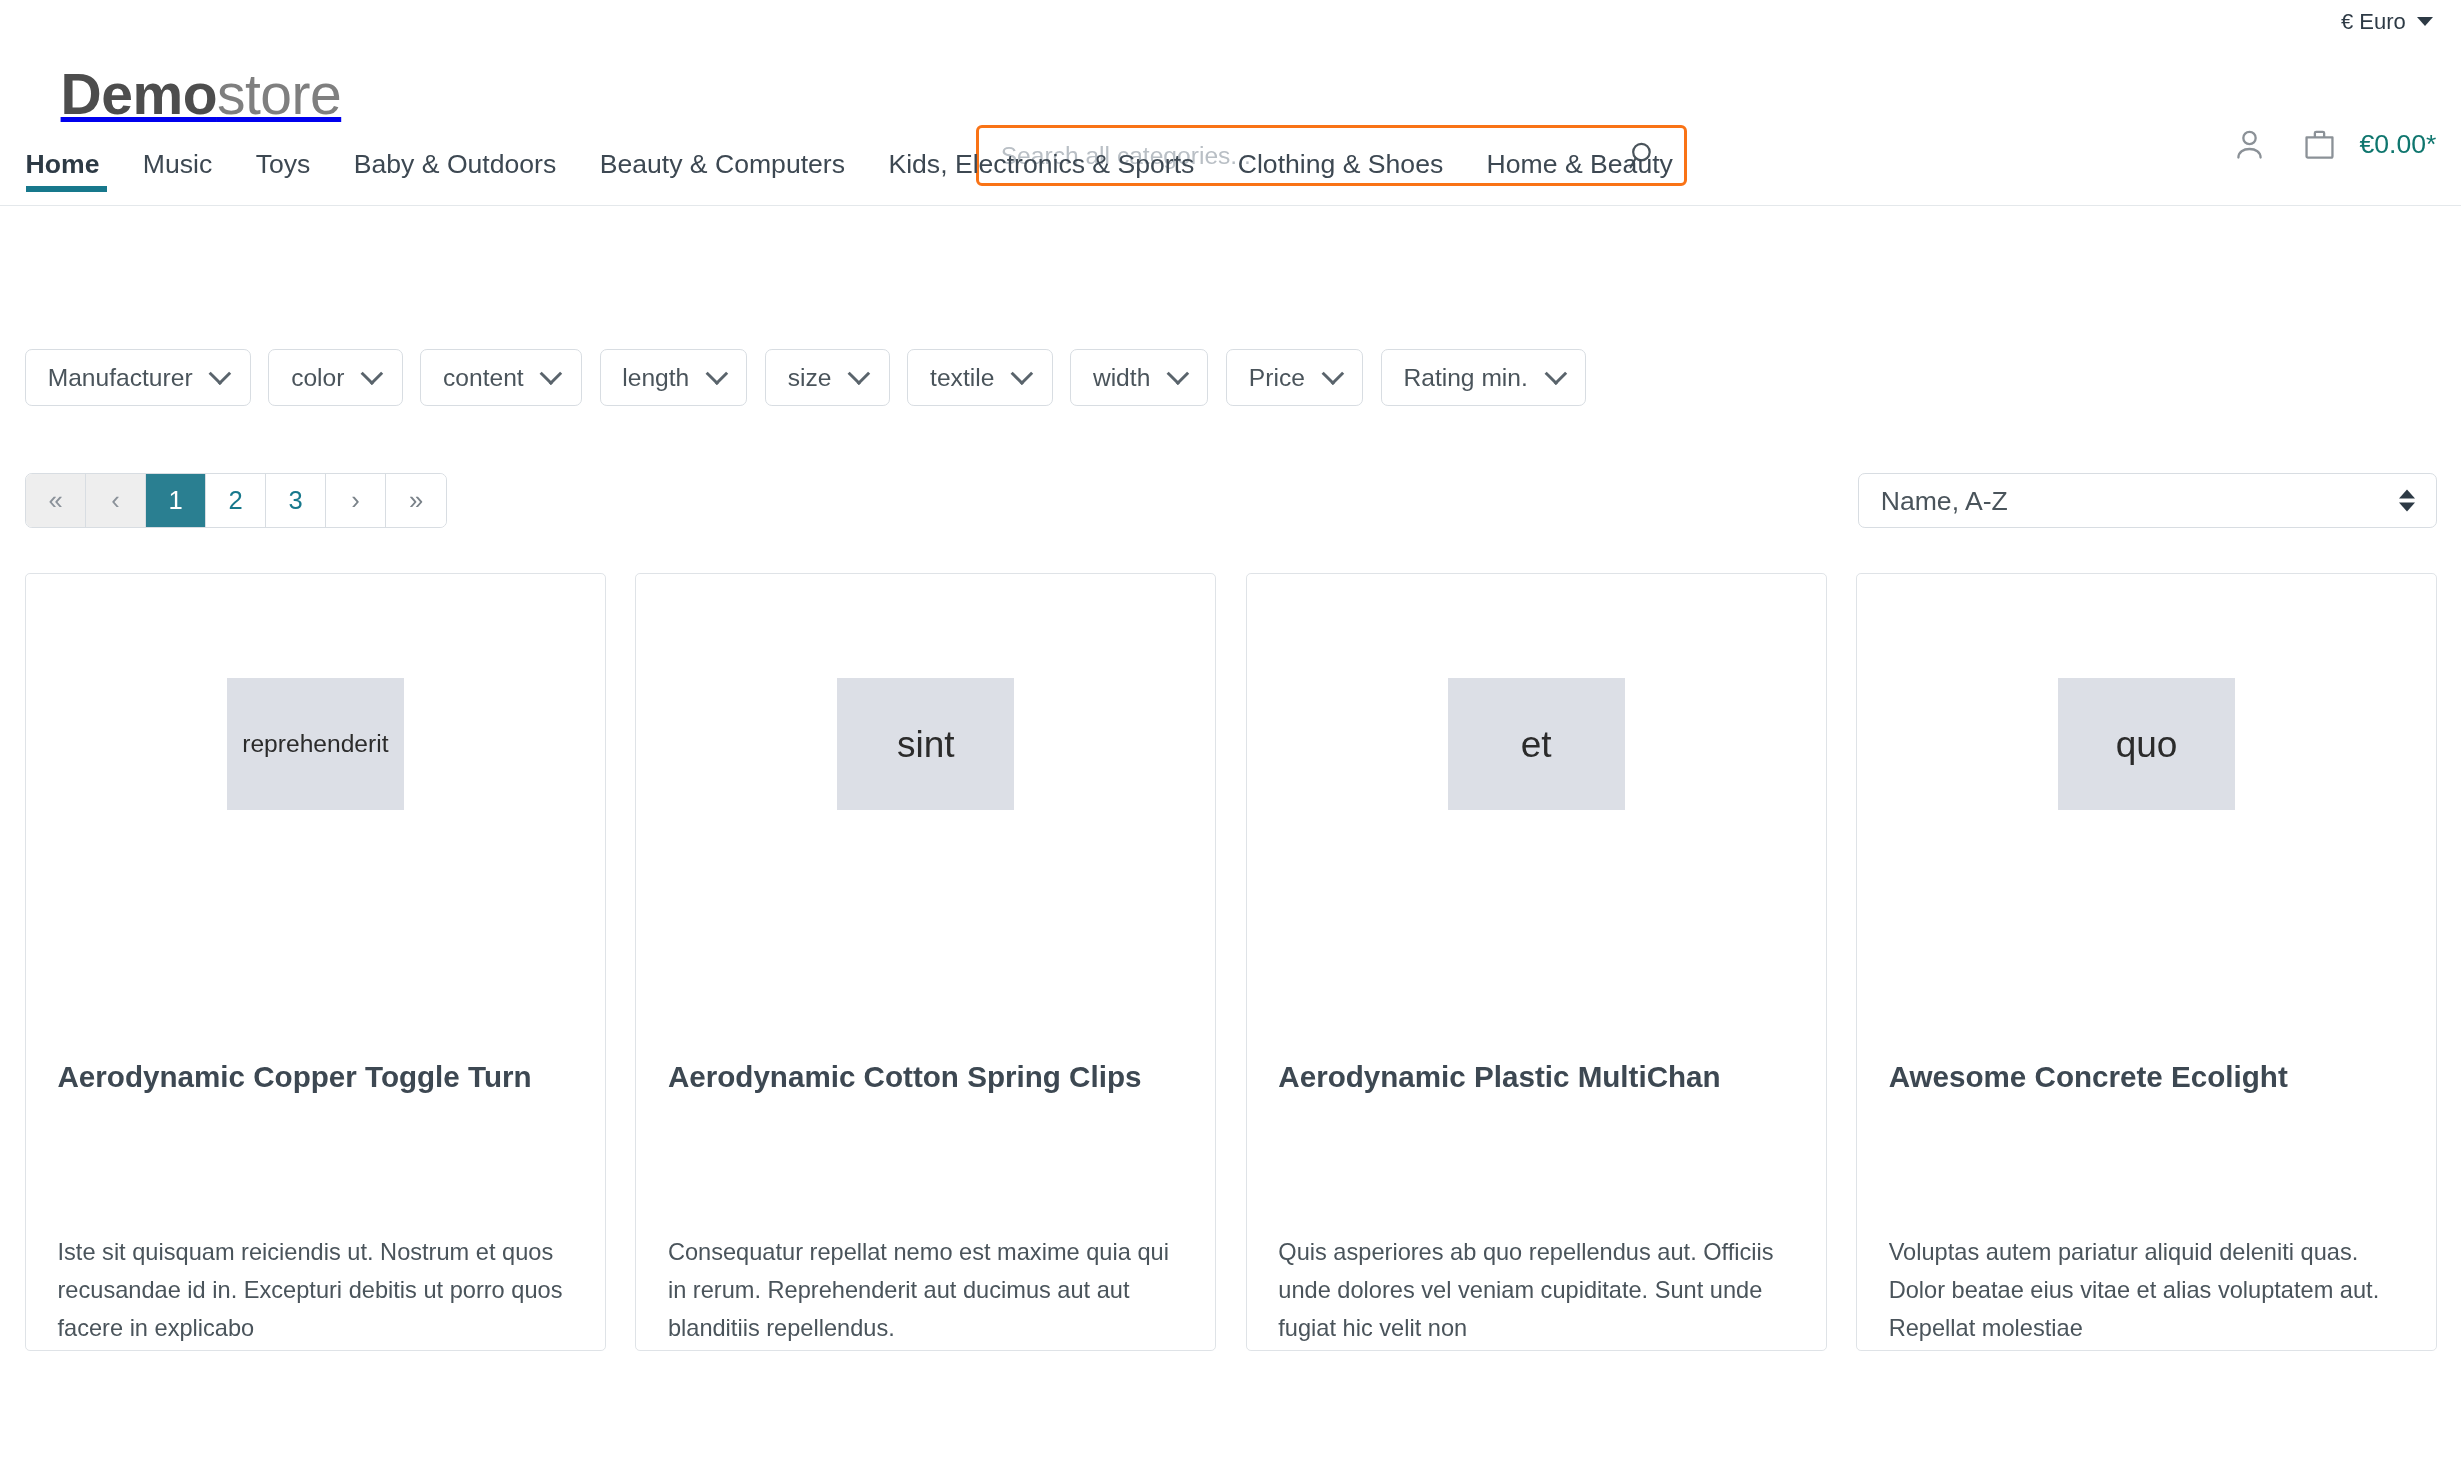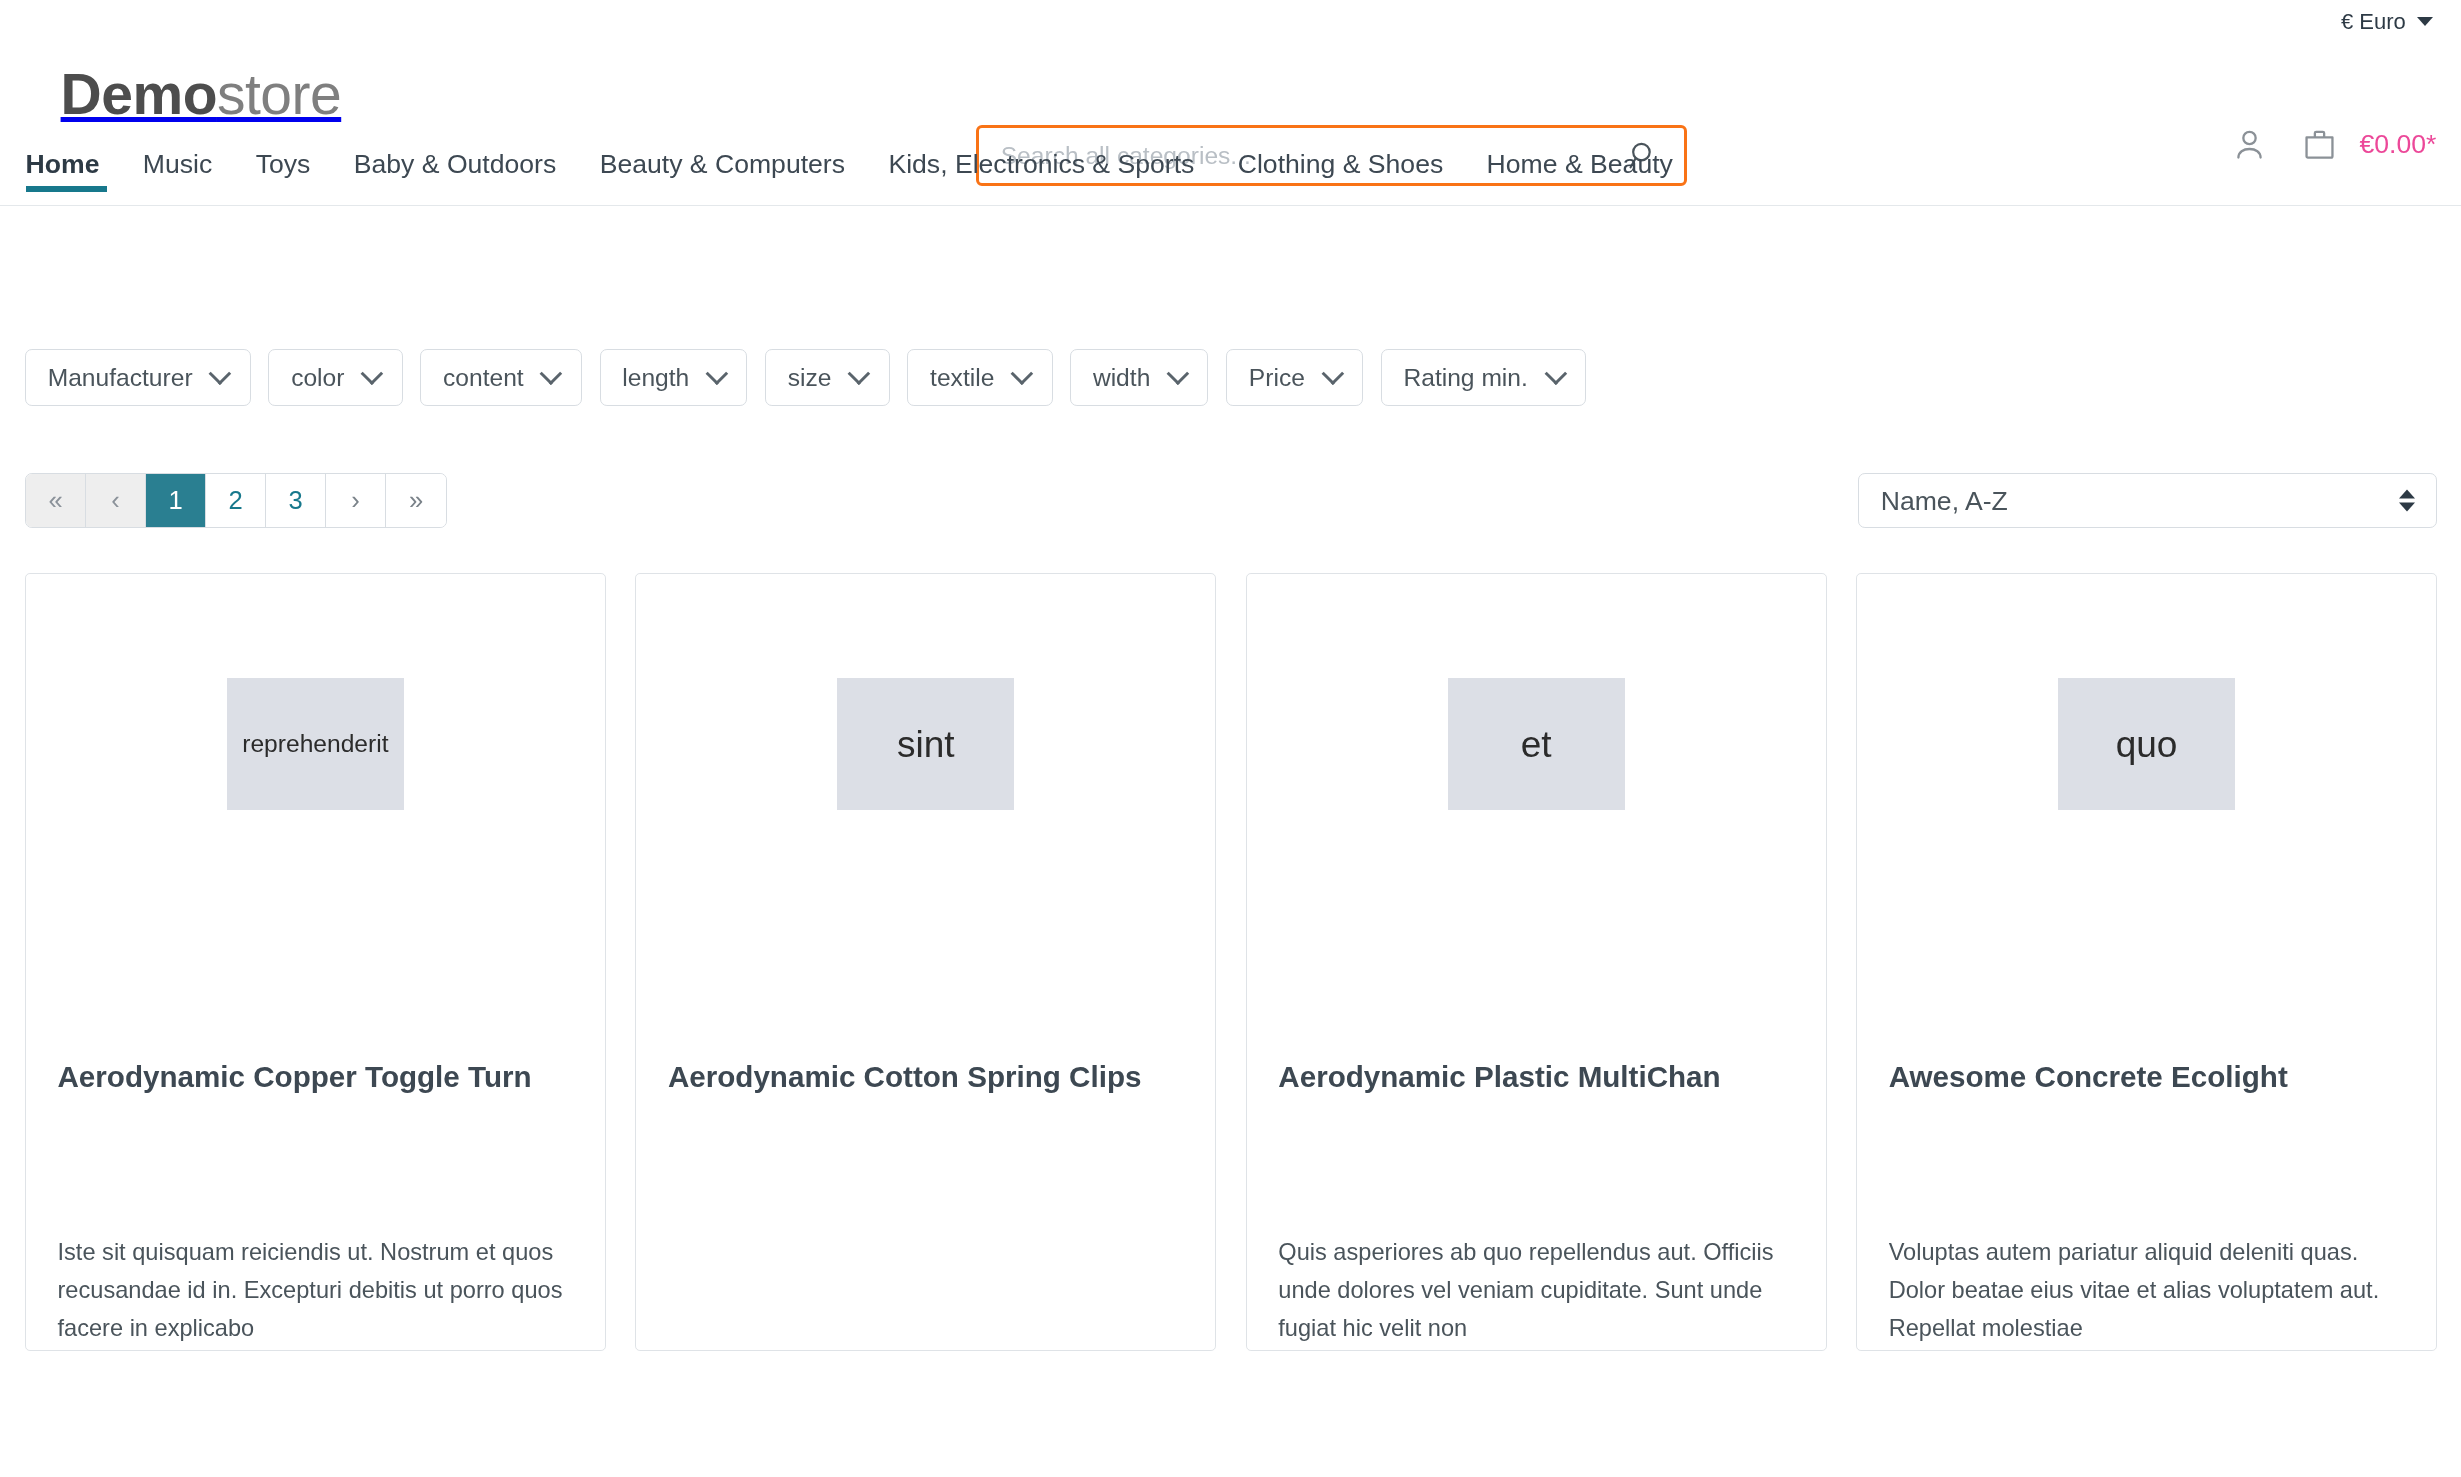--- a/index.html
+++ b/index.html
@@ -108,21 +108,21 @@
     border: none;
     cursor: pointer;
     display: flex;
     align-items: center;
     justify-content: center;
     padding: 0;
   }
   .cart-group { display: flex; align-items: center; gap: 21.7px; cursor: pointer; }
   .cart-amount {
     font-size: 26.6px;
-    color: #ec4899;
+    color: #0f766e;
     font-weight: 400;
     white-space: nowrap;
   }
 
   
   .mainnav {
     height: 61px;
     display: flex;
     align-items: flex-start;
     gap: 0;
@@ -428,20 +428,21 @@
         </div>
         <div class="product-title">Aerodynamic Copper Toggle Turn</div>
         <div class="product-desc">Iste sit quisquam reiciendis ut. Nostrum et quos recusandae id in. Excepturi debitis ut porro quos facere in explicabo</div>
       </div>
 
       <div class="product-card">
         <div class="product-image-area">
           <div class="placeholder-img">sint</div>
         </div>
         <div class="product-title">Aerodynamic Cotton Spring Clips</div>
+        <div class="product-desc">Consequatur repellat nemo est maxime quia qui in rerum. Reprehenderit aut ducimus aut aut blanditiis repellendus.</div>
       </div>
 
       <div class="product-card">
         <div class="product-image-area">
           <div class="placeholder-img">et</div>
         </div>
         <div class="product-title">Aerodynamic Plastic MultiChan</div>
         <div class="product-desc">Quis asperiores ab quo repellendus aut. Officiis unde dolores vel veniam cupiditate. Sunt unde fugiat hic velit non</div>
       </div>
 

